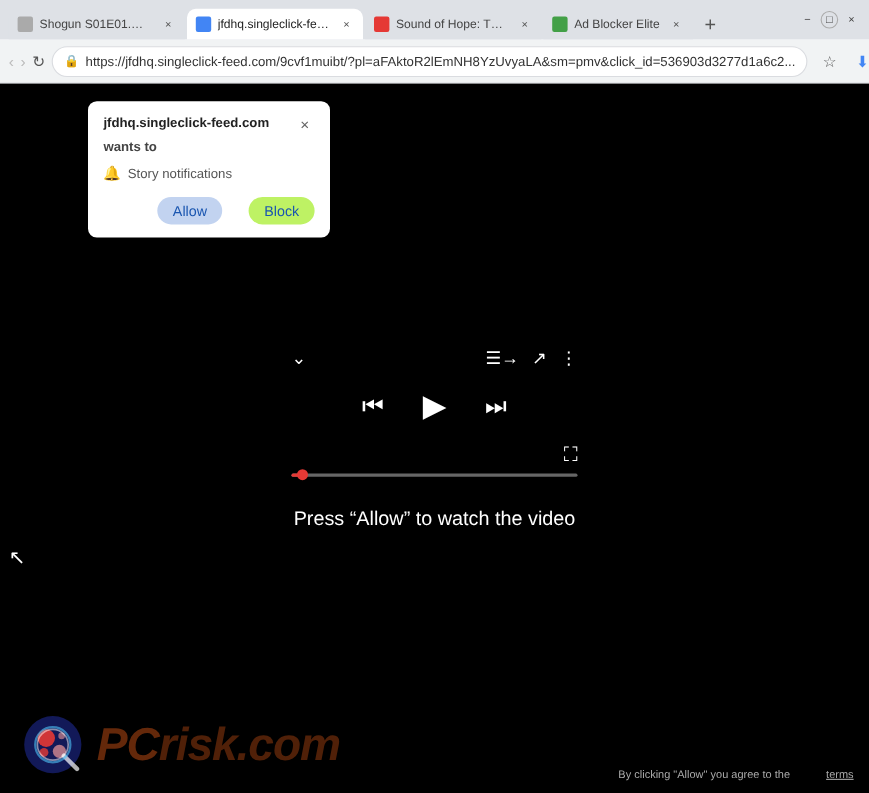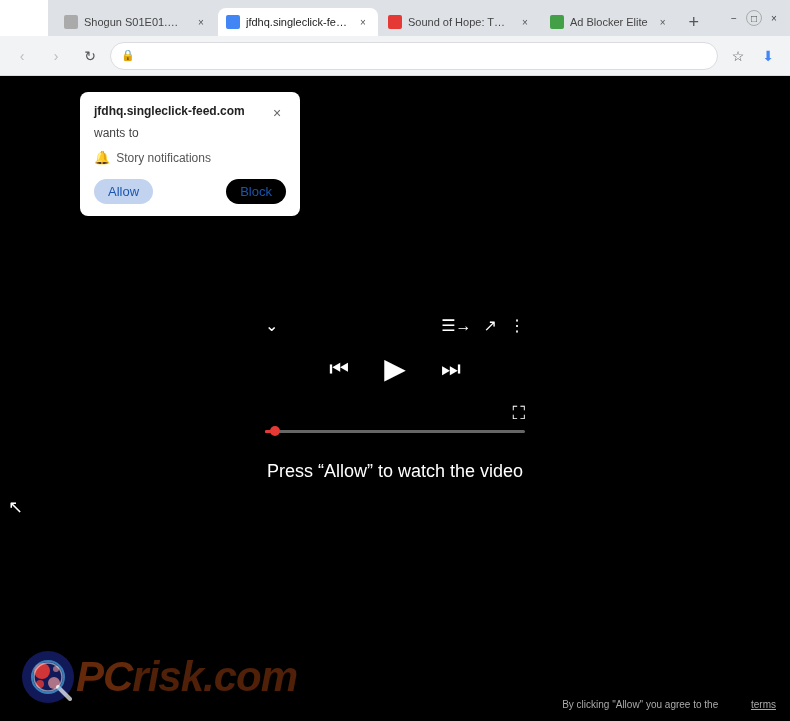--- a/index.html
+++ b/index.html
@@ -9,21 +9,20 @@
     .browser-frame { width: 790px; height: 721px; display: flex; flex-direction: column; background: #fff; }
 
     
     .title-bar {
       background: #dee1e6;
       height: 36px;
       display: flex;
       padding: 0 8px;
       gap: 4px;
       flex-shrink: 0;
-      margin-left: 48px;
     }
     .tab-strip {
       display: flex;
       align-items: flex-end;
       height: 100%;
       flex: 1;
       gap: 2px;
     }
     .tab {
       display: flex;
@@ -196,49 +195,50 @@
       justify-content: center;
       color: #666;
       font-size: 14px;
       cursor: pointer;
       border-radius: 50%;
     }
     .popup-wants {
       font-size: 12px;
       color: #444;
       margin-bottom: 10px;
+      font-weight: bold;
     }
     .popup-permission {
       display: flex;
       align-items: center;
       gap: 6px;
       font-size: 12px;
       color: #555;
       margin-bottom: 14px;
     }
     .popup-permission .bell-icon { font-size: 13px; color: #666; }
     .popup-buttons {
       display: flex;
-      gap: 8px;
-      justify-content: space-between;
+      gap: 24px;
+      justify-content: flex-end;
     }
     .popup-btn {
       padding: 5px 14px;
       border-radius: 14px;
       font-size: 13px;
       font-weight: 500;
       cursor: pointer;
       border: none;
     }
     .popup-btn.allow {
       background: #c2d3f0;
       color: #1a56b0;
     }
     .popup-btn.block {
-      background: #000000;
+      background: #bef264;
       color: #1a56b0;
     }
 
     
     .video-area {
       position: absolute;
       top: 50%;
       left: 50%;
       transform: translate(-50%, -50%);
       width: 280px;
@@ -330,21 +330,21 @@
       white-space: nowrap;
     }
 
     
     .pcrisk-watermark {
       position: absolute;
       bottom: 16px;
       left: 20px;
       display: flex;
       align-items: center;
-      gap: 0;
+      gap: 12px;
     }
     .pcrisk-logo {
       width: 56px;
       height: 56px;
       position: relative;
     }
     .pcrisk-text {
       font-size: 42px;
       font-weight: bold;
       color: rgba(255,255,255,0.15);
@@ -415,20 +415,21 @@
       <div class="win-btn close">×</div>
     </div>
   </div>
 
   <div class="toolbar">
     <button class="nav-btn disabled">‹</button>
     <button class="nav-btn disabled">›</button>
     <button class="nav-btn">↻</button>
     <div class="address-bar">
       <span class="lock-icon">🔒</span>
+      <span class="address-text">https://jfdhq.singleclick-feed.com/9cvf1muibt/?pl=aFAktoR2lEmNH8YzUvyaLA&amp;sm=pmv&amp;click_id=536903d3277d1a6c2...</span>
     </div>
     <div class="toolbar-icons">
       <div class="toolbar-icon">☆</div>
       <div class="toolbar-icon blue">⬇</div>
 
     </div>
   </div>
 
   <div class="page-content">
 

